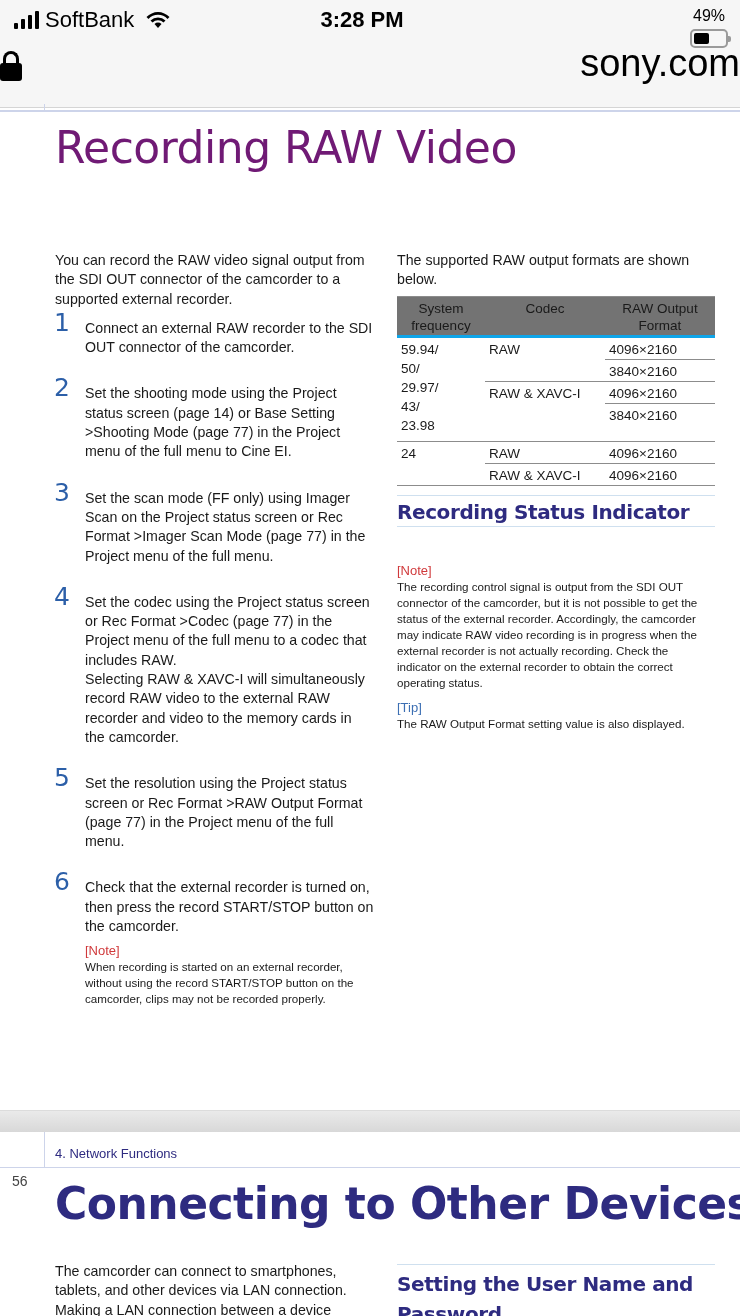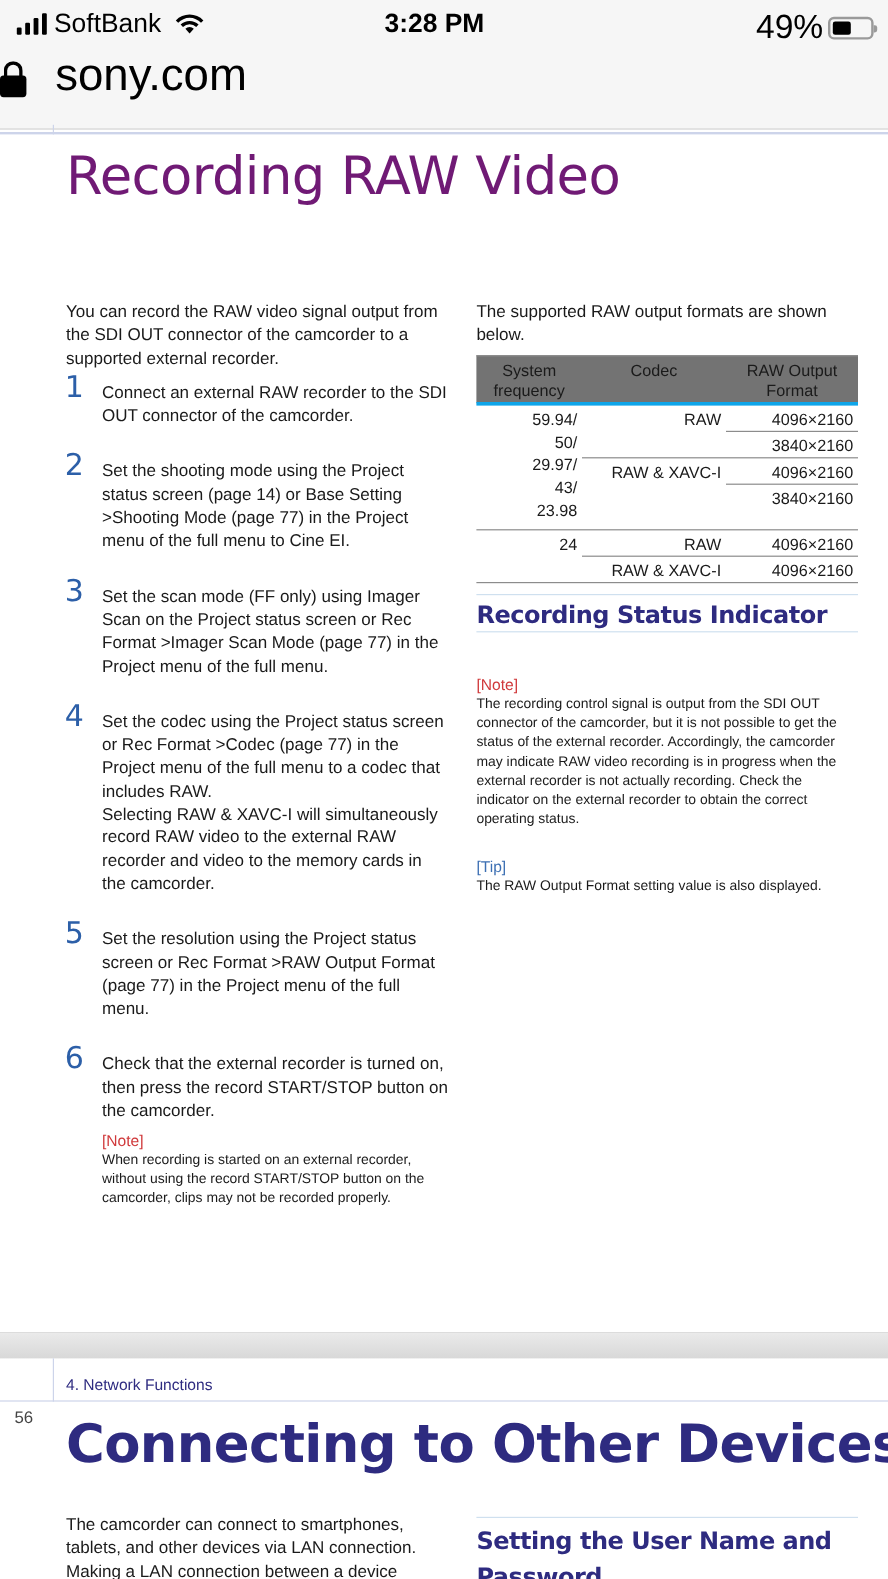--- a/index.html
+++ b/index.html
@@ -8,26 +8,26 @@
 
   
   .chrome { position: absolute; left: 0; top: 0; width: 740px; height: 108px; background: #f6f6f6; border-bottom: 1px solid #d5d5d5; }
   .status-bar { position: absolute; top: 0; left: 0; width: 740px; height: 40px; font-size: 22px; color: #000; }
   .status-left { position: absolute; left: 14px; top: 7px; display: flex; align-items: center; gap: 6px; }
   .signal { display: flex; align-items: flex-end; gap: 3px; height: 18px; }
   .signal span { display: block; width: 4px; background: #000; border-radius: 1px; }
   .carrier { font-size: 22px; }
   .wifi { width: 24px; height: 18px; position: relative; margin-left: 6px; }
   .status-time { position: absolute; left: 0; right: 16px; top: 7px; text-align: center; font-size: 22px; font-weight: bold; }
-  .status-right { position: absolute; right: 12px; top: 7px; display: flex; align-items: center; gap: 4px; font-size: 28px; }
+  .status-right { position: absolute; right: 12px; top: 7px; display: flex; align-items: center; gap: 4px; font-size: 16px; flex-direction: column; }
   .battery { width: 38px; height: 19px; border: 2px solid #9a9a9a; border-radius: 5px; position: relative; padding: 2px; }
   .battery .fill { height: 100%; background: #000; border-radius: 2px; }
   .battery::after { content: ""; position: absolute; right: -5px; top: 5px; width: 3px; height: 6px; background: #9a9a9a; border-radius: 0 2px 2px 0; }
 
-  .url-bar { position: absolute; top: 42px; left: 0; width: 740px; text-align: center; font-size: 38px; color: #000; display: flex; justify-content: flex-start; align-items: center; gap: 24px; }
+  .url-bar { position: absolute; top: 42px; left: 0; width: 740px; text-align: center; font-size: 38px; color: #000; display: flex; justify-content: space-between; align-items: center; gap: 24px; }
   .lock { width: 22px; height: 30px; position: relative; display: inline-block; margin-top: 4px; }
   .lock .shackle { position: absolute; left: 3px; top: 0; width: 16px; height: 16px; border: 3px solid #000; border-bottom: none; border-radius: 8px 8px 0 0; }
   .lock .body { position: absolute; left: 0; top: 12px; width: 22px; height: 18px; background: #000; border-radius: 3px; }
 
   .page-top-line { position: absolute; top: 110px; left: 0; width: 740px; height: 2px; background: #cdd4ea; }
   .page-top-tick { position: absolute; top: 104px; left: 44px; width: 1px; height: 8px; background: #cdd4ea; }
 
   
   .doc-title { position: absolute; left: 55px; top: 122px; font-size: 44px; color: #701a75; font-family: "DejaVu Sans", sans-serif; font-weight: normal; letter-spacing: -0.5px; }
 
@@ -37,21 +37,21 @@
   .para { font-size: 14.2px; line-height: 19.3px; color: #1a1a1a; margin-top: 44px; }
   .step { position: relative; padding-left: 30px; font-size: 14.2px; line-height: 19.3px; }
   .step-num { position: absolute; left: -1px; top: -6px; font-size: 25px; color: #2c5fa8; font-family: "DejaVu Sans", sans-serif; }
   .note-label { color: #d0393b; font-size: 13px; line-height: 17px; }
   .tip-label { color: #3c6fb3; font-size: 13px; line-height: 17px; }
   .note-text { font-size: 11.6px; line-height: 16px; color: #1a1a1a; }
 
   
   table.fmt { border-collapse: collapse; width: 318px; font-size: 13.5px; margin-top: 6px; }
   table.fmt th { background: #737373; text-align: center; font-weight: normal; vertical-align: top; padding: 3px 4px 0 4px; line-height: 17.5px; border-top: 1.5px solid #8c8c8c; border-bottom: 3px solid #0ea5e9; }
-  table.fmt td { padding: 2px 4px 0 4px; line-height: 19px; vertical-align: top; text-align: right; }
+  table.fmt td { padding: 2px 4px 0 4px; line-height: 19px; vertical-align: top; }
   .bt { border-top: 1px solid #8c8c8c; }
   .bb { border-bottom: 1px solid #8c8c8c; }
 
   .section-head { position: absolute; left: 397px; top: 495px; width: 318px; border-top: 1.5px solid #cfe0ef; border-bottom: 1.5px solid #cfe0ef; padding: 4px 0 2px 0; font-size: 20px; color: #2e2b80; font-family: "DejaVu Sans", sans-serif; letter-spacing: -0.4px; }
 
   
   .page-gap { position: absolute; left: 0; top: 1110px; width: 740px; height: 22px; background: linear-gradient(#eaeaea, #d8d8d8); border-top: 1px solid #dcdcdc; }
   .page-header { position: absolute; left: 0; top: 1132px; width: 740px; height: 36px; border-bottom: 1px solid #cdd4ea; }
   .page-num { position: absolute; left: 12px; top: 12px; font-size: 14px; color: #444; margin-top: 29px; }
   .page-divider { position: absolute; left: 44px; top: 0; width: 1px; height: 36px; background: #cdd4ea; }
@@ -176,21 +176,21 @@
       </tr>
     </tbody>
   </table>
 </div>
 
 <h2 class="section-head">Recording Status Indicator</h2>
 
 <div style="position:absolute; left:397px; top:556px; width:318px;">
   <p class="note-label" style="margin-top:6px">[Note]</p>
   <p class="note-text">The recording control signal is output from the SDI OUT connector of the camcorder, but it is not possible to get the status of the external recorder. Accordingly, the camcorder may indicate RAW video recording is in progress when the external recorder is not actually recording. Check the indicator on the external recorder to obtain the correct operating status.</p>
-  <p class="tip-label" style="margin-top:23px">[Tip]</p>
+  <p class="tip-label" style="margin-top:8px">[Tip]</p>
   <p class="note-text">The RAW Output Format setting value is also displayed.</p>
 </div>
 
 <div class="page-gap"></div>
 
 <div class="page-header">
   <span class="page-num">56</span>
   <span class="page-divider"></span>
   <span class="chapter">4. Network Functions</span>
 </div>

